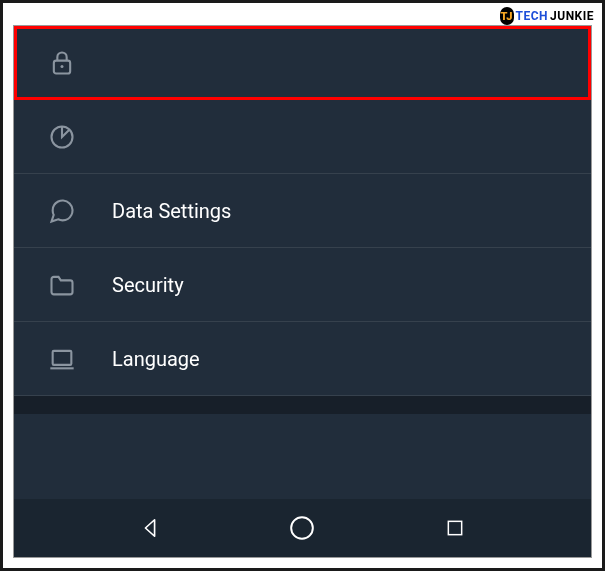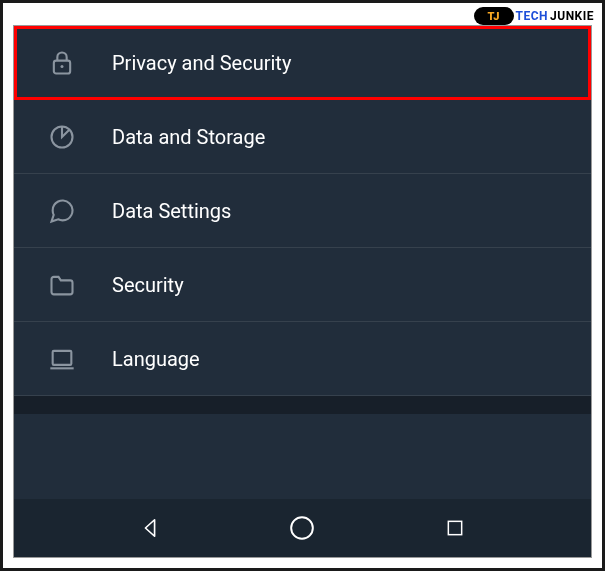--- a/index.html
+++ b/index.html
@@ -20,21 +20,21 @@
       top: 4px;
       right: 8px;
       font-size: 12px;
       font-weight: bold;
       display: flex;
       align-items: center;
       gap: 2px;
       z-index: 100;
     }
     .watermark-logo {
-      width: 40px;
+      width: 14px;
       height: 18px;
       background: #000;
       border-radius: 9px;
       display: flex;
       align-items: center;
       justify-content: center;
       position: relative;
     }
     .watermark-logo-inner {
       color: #f5a623;
@@ -149,31 +149,29 @@
   <div class="settings-list">
 
     <div class="settings-item highlighted">
       <span class="settings-item-icon">
         <svg viewBox="0 0 24 24">
             <rect x="5" y="10" width="14" height="11" rx="2"></rect>
             <path d="M8 10 V7 a4 4 0 0 1 8 0 v3"></path>
             <circle cx="12" cy="15" r="1.3" fill="#8b95a0" stroke="none"></circle>
           </svg>
       </span>
-      <span class="settings-item-label">Privacy and Security</span>
     </div>
 
     <div class="settings-item">
       <span class="settings-item-icon">
         <svg viewBox="0 0 24 24">
             <circle cx="12" cy="12" r="9"></circle>
             <path d="M12 3 V12 L18.5 5.5"></path>
           </svg>
       </span>
-      <span class="settings-item-label">Data and Storage</span>
     </div>
 
     <div class="settings-item">
       <span class="settings-item-icon">
         <svg viewBox="0 0 24 24">
             <path d="M21 11.5a8.38 8.38 0 0 1-.9 3.8 8.5 8.5 0 0 1-7.6 4.7 8.38 8.38 0 0 1-3.8-.9L3 21l1.9-5.7a8.38 8.38 0 0 1-.9-3.8 8.5 8.5 0 0 1 4.7-7.6 8.38 8.38 0 0 1 3.8-.9h.5a8.48 8.48 0 0 1 8 8v.5z"></path>
           </svg>
       </span>
       <span class="settings-item-label">Data Settings</span>
     </div>

